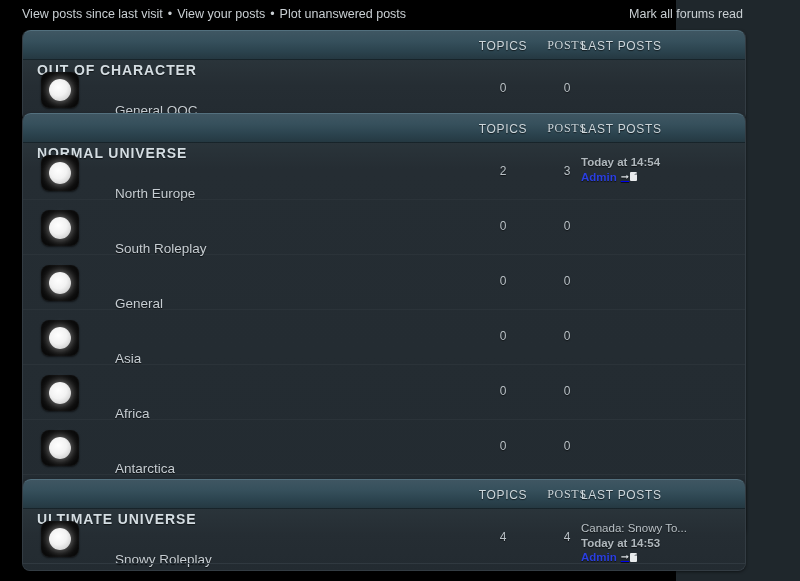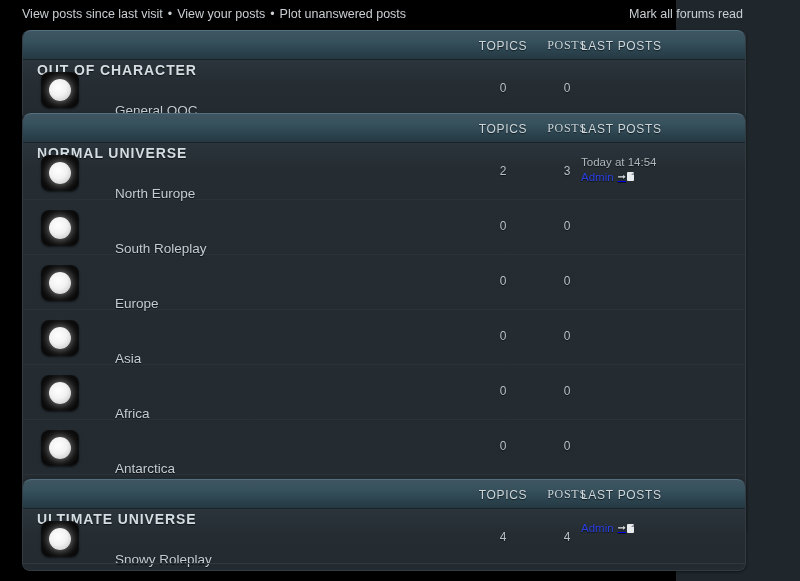--- a/index.html
+++ b/index.html
@@ -119,23 +119,23 @@
   .cnt-posts  { left:516px; width:56px; }
 
   .lastpost {
     position:absolute; left:558px; top:10px;
     width:170px;
     font-size:11.5px; line-height:14.5px;
     color:#b9c1c6;
     text-shadow:0 1px 1px rgba(0,0,0,.6);
   }
   .lastpost .lp-title { color:#b9c1c6; text-decoration:none; display:block; white-space:nowrap; }
-  .lastpost .lp-time  { color:#b0b8bd; display:block; white-space:nowrap; }
+  .lastpost .lp-time  { color:#b0b8bd; display:block; white-space:nowrap;font-weight:bold; }
   .lastpost .lp-line3 { display:flex; align-items:center; gap:4px; }
-  .lastpost .lp-user  { color:#2b3fe0; font-weight:normal; text-decoration:none;text-align:right; }
+  .lastpost .lp-user  { color:#2b3fe0; font-weight:bold; text-decoration:none;text-align:right; }
   .lp-goto {
     display:inline-flex; align-items:center; gap:1px;
   }
   .arrow-ico { display:inline-block; color:#d8dde0; font-size:10px; line-height:1; }
   .doc-ico {
     display:inline-block; width:7px; height:9px;
     background:#e8ebed; position:relative; border-radius:1px;
   }
   .doc-ico::after{
     content:""; position:absolute; right:0; top:0;
@@ -219,21 +219,21 @@
           </span>
         <a href="#" class="f-title">South Roleplay</a>
         <span class="cnt cnt-topics">0</span>
         <span class="cnt cnt-posts">0</span>
       </div>
 
       <div class="row">
         <span class="f-icon">
             <span class="bulb"></span>
           </span>
-        <a href="#" class="f-title">Europe</a>
+        <a href="#" class="f-title">General</a>
         <span class="cnt cnt-topics">0</span>
         <span class="cnt cnt-posts">0</span>
       </div>
 
       <div class="row">
         <span class="f-icon">
             <span class="bulb"></span>
           </span>
         <a href="#" class="f-title">Asia</a>
         <span class="cnt cnt-topics">0</span>
@@ -279,20 +279,22 @@
     </div>
     <div class="panel-body">
       <div class="row">
         <span class="f-icon">
             <span class="bulb"></span>
           </span>
         <a href="#" class="f-title">Snowy Roleplay</a>
         <span class="cnt cnt-topics">4</span>
         <span class="cnt cnt-posts">4</span>
         <div class="lastpost">
+          <a href="#" class="lp-title">Canada: Snowy To...</a>
+          <span class="lp-time">Today at 14:53</span>
           <span class="lp-line3">
             <a href="#" class="lp-user">Admin</a>
             <a href="#" class="lp-goto">
                 <span class="arrow-ico">➞</span>
                 <span class="doc-ico"></span>
               </a>
           </span>
         </div>
       </div>
     </div>

